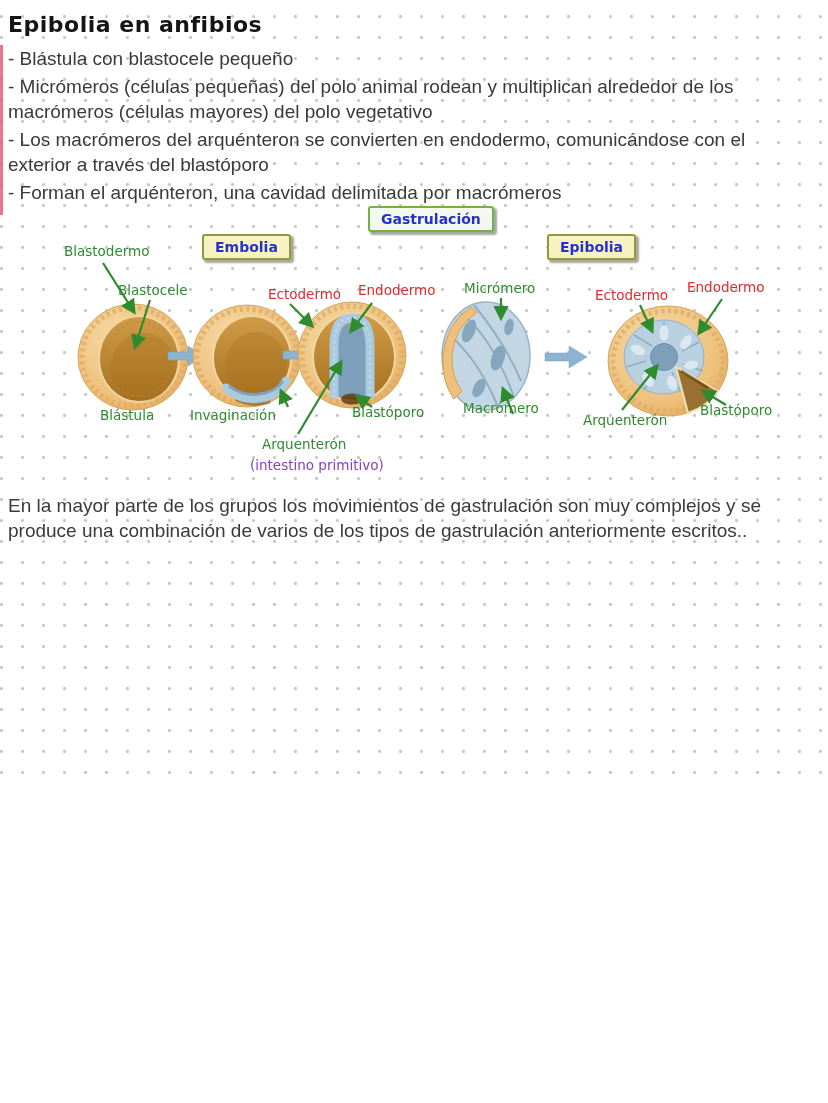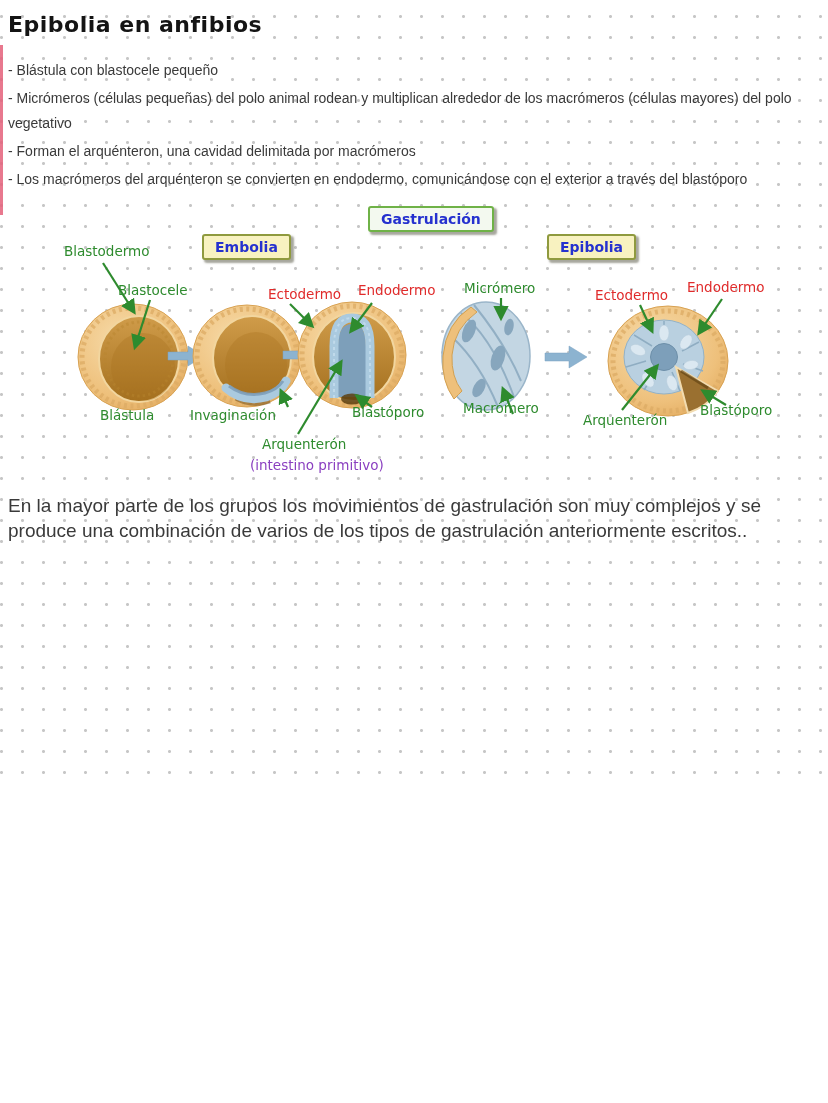--- a/index.html
+++ b/index.html
@@ -7,21 +7,21 @@
     position:relative; width:828px; height:784px; background:#ffffff;
     background-image: radial-gradient(circle, #c6c6c6 1.1px, rgba(255,255,255,0) 1.9px);
     background-size:21px 21px; background-position:12px 6px;
     font-family:"Liberation Sans", sans-serif; overflow:hidden;
   }
   .edge-line { position:absolute; left:0; top:45px; width:3px; height:170px; background:#e4607a; opacity:.85; }
   .title {
     position:absolute; left:8px; top:12px; font-size:22px; font-weight:700; color:#141414;
     letter-spacing:.5px; font-family:"DejaVu Sans", sans-serif;
   }
-  .bullets { position:absolute; left:8px; top:58px; width:802px; font-size:14px; line-height:25px; color:#3a3a3a; }
+  .bullets { position:absolute; left:8px; top:46px; width:802px; font-size:19px; line-height:25px; color:#3a3a3a; }
   .bullets p { margin:0 0 3px 0; }
   .footer-text { position:absolute; left:8px; top:493px; width:802px; font-size:19px; line-height:25px; color:#3a3a3a; }
   .diagram-svg { position:absolute; left:0; top:195px; }
   .dlabel { position:absolute; font-weight:400; font-size:13.5px; font-family:"DejaVu Sans", sans-serif; white-space:nowrap; }
   .green  { color:#2e8b2e; }
   .red    { color:#e02b2b; }
   .purple { color:#8a3fc0;text-align:center; }
   .tag-box {
     position:absolute; font-weight:700; font-size:14px; color:#2531cf;
     background:#f8f2c0; border:2px solid #8f9a3e; border-radius:3px; padding:3px 11px;
@@ -35,22 +35,22 @@
 
 <div class="page">
 
   <div class="edge-line"></div>
 
   <div class="title">Epibolia en anfibios</div>
 
   <div class="bullets">
     <p>- Blástula con blastocele pequeño</p>
     <p>- Micrómeros (células pequeñas) del polo animal rodean y multiplican alrededor de los macrómeros (células mayores) del polo vegetativo</p>
+    <p>- Los macrómeros del arquénteron se convierten en endodermo, comunicándose con el exterior a través del blastóporo</p>
     <p>- Forman el arquénteron, una cavidad delimitada por macrómeros</p>
-    <p>- Los macrómeros del arquénteron se convierten en endodermo, comunicándose con el exterior a través del blastóporo</p>
   </div>
 
   <svg class="diagram-svg" width="828" height="290" viewBox="0 0 828 290">
     <defs>
       <radialGradient id="tanG" cx="40%" cy="35%" r="75%">
         <stop offset="0" stop-color="#f7dcab"></stop>
         <stop offset="0.7" stop-color="#eec07b"></stop>
         <stop offset="1" stop-color="#e2aa5e"></stop>
       </radialGradient>
       <linearGradient id="cavG" x1="0" y1="0" x2="0" y2="1">

